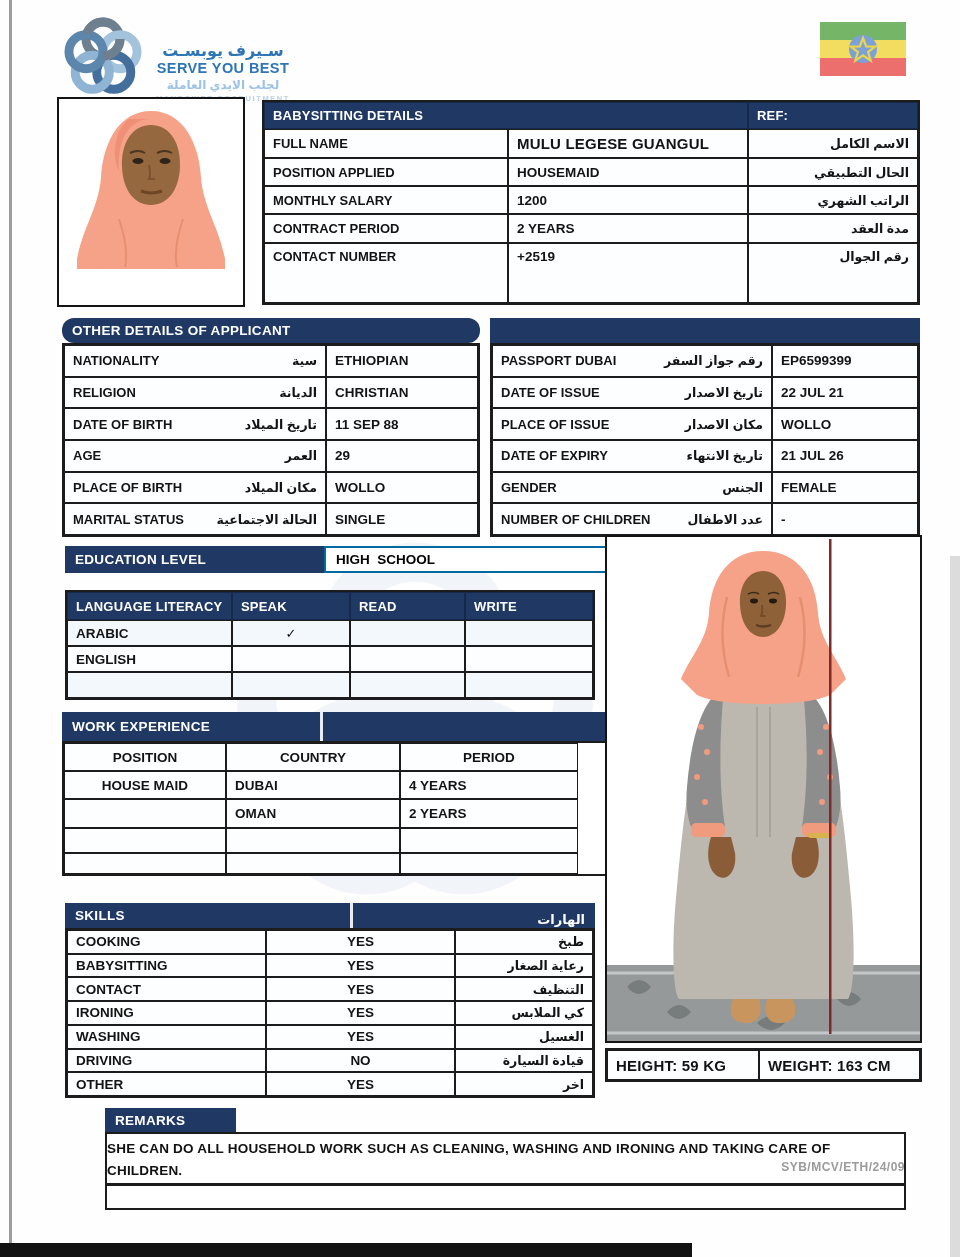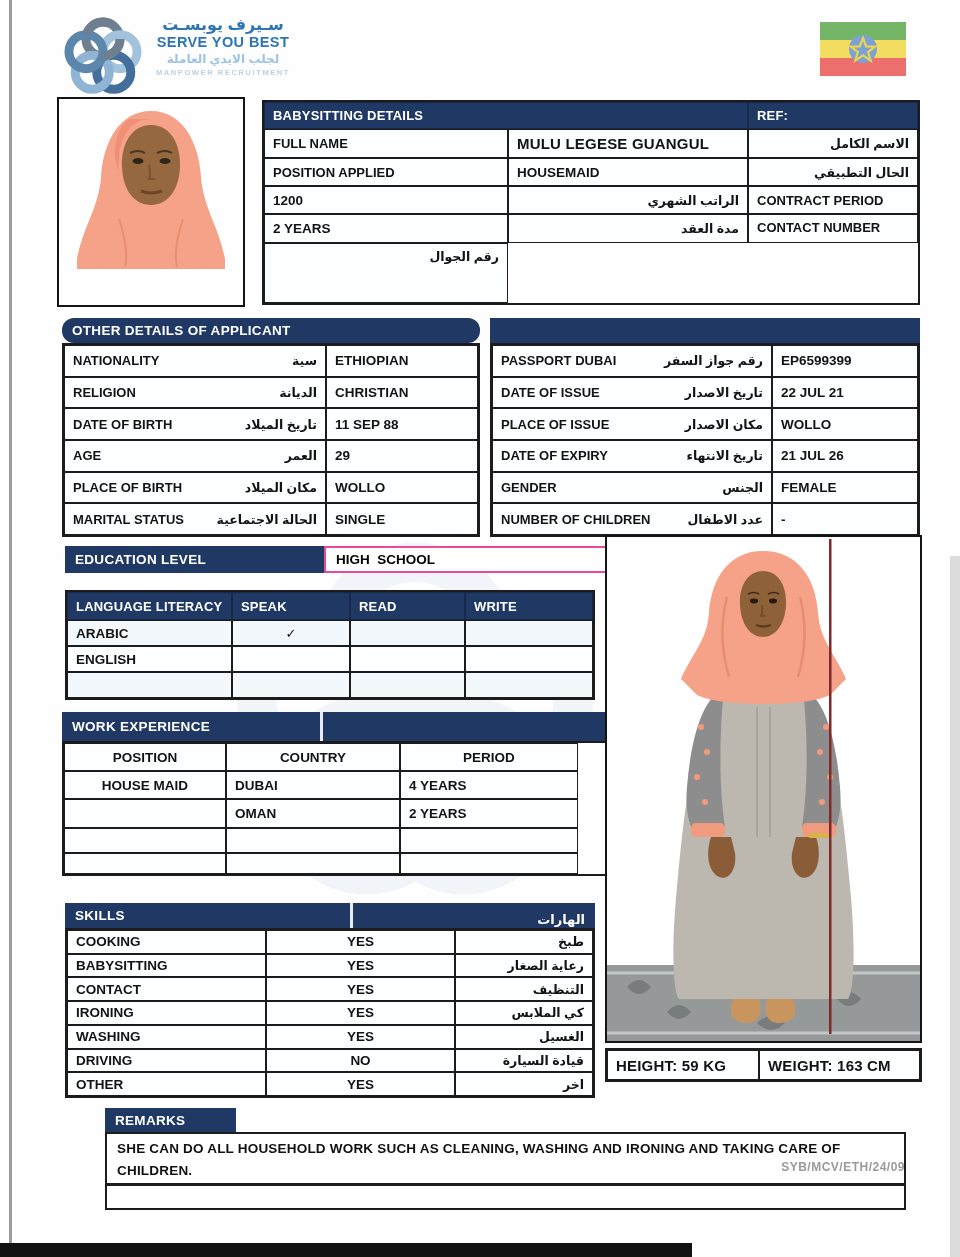--- a/index.html
+++ b/index.html
@@ -23,29 +23,29 @@
   .c.ar  { direction:rtl; font-weight:700; font-size:12.5px; }
   .c.split { justify-content:space-between; gap:4px; }
   .c.split .en { font-weight:600; }
   .c.split .arr { direction:rtl; font-weight:700; font-size:12.5px; }
   .c.center { justify-content:center; }
   .c.top { align-items:flex-start; padding-top:5px; }
   .tint { background:#f3f8fc; }
 
   
   .brand-text { position:absolute; left:148px; top:16px; width:150px; text-align:center; }
-  .brand-ar-title { direction:rtl; color:#2e75b6; font-weight:700; font-size:16px; line-height:1.15; }
+  .brand-ar-title { direction:rtl; color:#2e75b6; font-weight:700; font-size:16px; line-height:1.15;margin-top:26px; }
   .brand-en-title { color:#2e75b6; font-weight:700; font-size:14.5px; letter-spacing:.4px; line-height:1.2; }
   .brand-ar-tag { direction:rtl; color:#9dc3e6; font-weight:700; font-size:12px; line-height:1.3; }
   .brand-en-tag { color:#bcd2e2; font-weight:700; font-size:7.5px; letter-spacing:1.6px; line-height:1.6; }
 
   .photo-frame { position:absolute; background:#fff; border:2px solid #141414; }
 
   .remark-text { position:absolute; background:#fff; border:2px solid #1c1c1c; font-weight:700;
-                 font-size:13.5px; color:#111; padding:4px 10px; line-height:1.6; letter-spacing:.2px; }
+                 font-size:13.5px; color:#111; padding:4px 0; line-height:1.6; letter-spacing:.2px; }
   .doc-code { position:absolute; color:#9b9b9b; font-weight:700; font-size:12px; letter-spacing:.5px; text-align:right; }
 
   .scanline { position:absolute; background:#3a3a3a; opacity:.5; }
 </style>
 </head>
 <body>
 
 <div class="page">
 
   <svg class="abs" style="left:195px;top:505px;opacity:.07;" width="440" height="440" viewBox="0 0 100 100">
@@ -107,28 +107,30 @@
     <div class="c hdr">REF:</div>
 
     <div class="c">FULL NAME</div>
     <div class="c val big">MULU LEGESE GUANGUL</div>
     <div class="c ar">الاسم الكامل</div>
 
     <div class="c">POSITION APPLIED</div>
     <div class="c val">HOUSEMAID</div>
     <div class="c ar">الحال التطبيقي</div>
 
+    <div class="c">MONTHLY SALARY</div>
     <div class="c val">1200</div>
     <div class="c ar">الراتب الشهري</div>
 
     <div class="c">CONTRACT PERIOD</div>
     <div class="c val">2 YEARS</div>
     <div class="c ar">مدة العقد</div>
 
     <div class="c top">CONTACT NUMBER</div>
+    <div class="c val top">+2519</div>
     <div class="c ar top">رقم الجوال</div>
   </div>
 
   <div class="bar" style="left:62px;top:318px;width:418px;height:25px;border-radius:12px;">
     <span>OTHER DETAILS OF APPLICANT</span>
   </div>
   <div class="bar" style="left:490px;top:318px;width:430px;height:25px;"></div>
 
   <div class="tbl" style="left:62px;top:343px;width:418px;height:194px;grid-template-columns:262px 152px;grid-template-rows:repeat(6,1fr);">
     <div class="c split">
@@ -192,21 +194,21 @@
     <div class="c split">
         <span class="en">NUMBER OF CHILDREN</span>
         <span class="arr">عدد الاطفال</span>
       </div>
     <div class="c val">-</div>
   </div>
 
   <div class="bar" style="left:65px;top:546px;width:259px;height:27px;">
     <span>EDUCATION LEVEL</span>
   </div>
-  <div class="abs" style="left:324px;top:546px;width:320px;height:27px;background:#fff;border:2px solid #ec4899;display:flex;align-items:center;padding:0 10px;font-weight:700;font-size:13.5px;white-space:pre;">HIGH  SCHOOL</div>
+  <div class="abs" style="left:324px;top:546px;width:320px;height:27px;background:#fff;border:2px solid #0369a1;display:flex;align-items:center;padding:0 10px;font-weight:700;font-size:13.5px;white-space:pre;">HIGH  SCHOOL</div>
 
   <div class="tbl" style="left:65px;top:590px;width:530px;height:110px;grid-template-columns:165px 118px 115px 128px;grid-template-rows:28px repeat(3,1fr);">
     <div class="c hdr">LANGUAGE LITERACY</div>
     <div class="c hdr">SPEAK</div>
     <div class="c hdr">READ</div>
     <div class="c hdr">WRITE</div>
 
     <div class="c val tint">ARABIC</div>
     <div class="c center tint">✓</div>
     <div class="c tint"></div>

